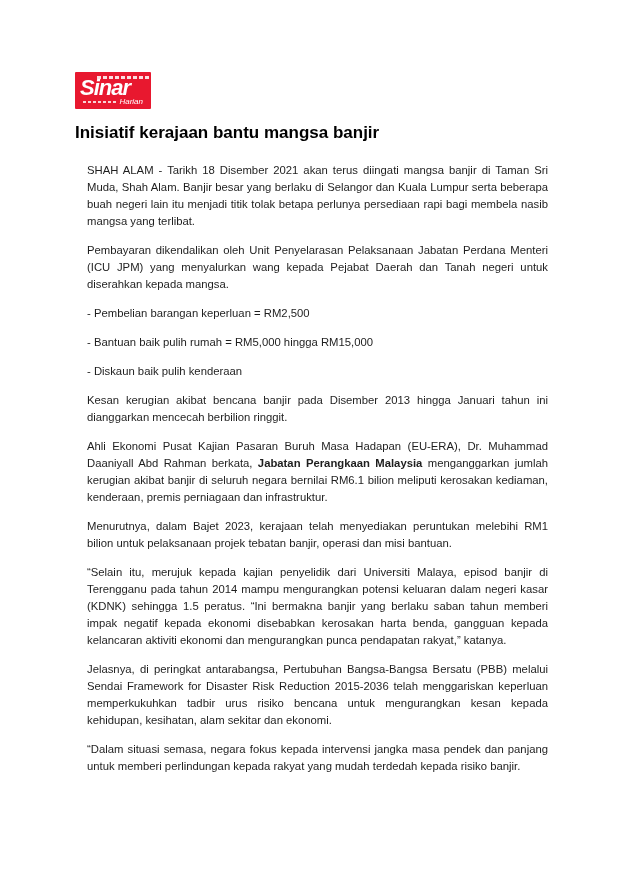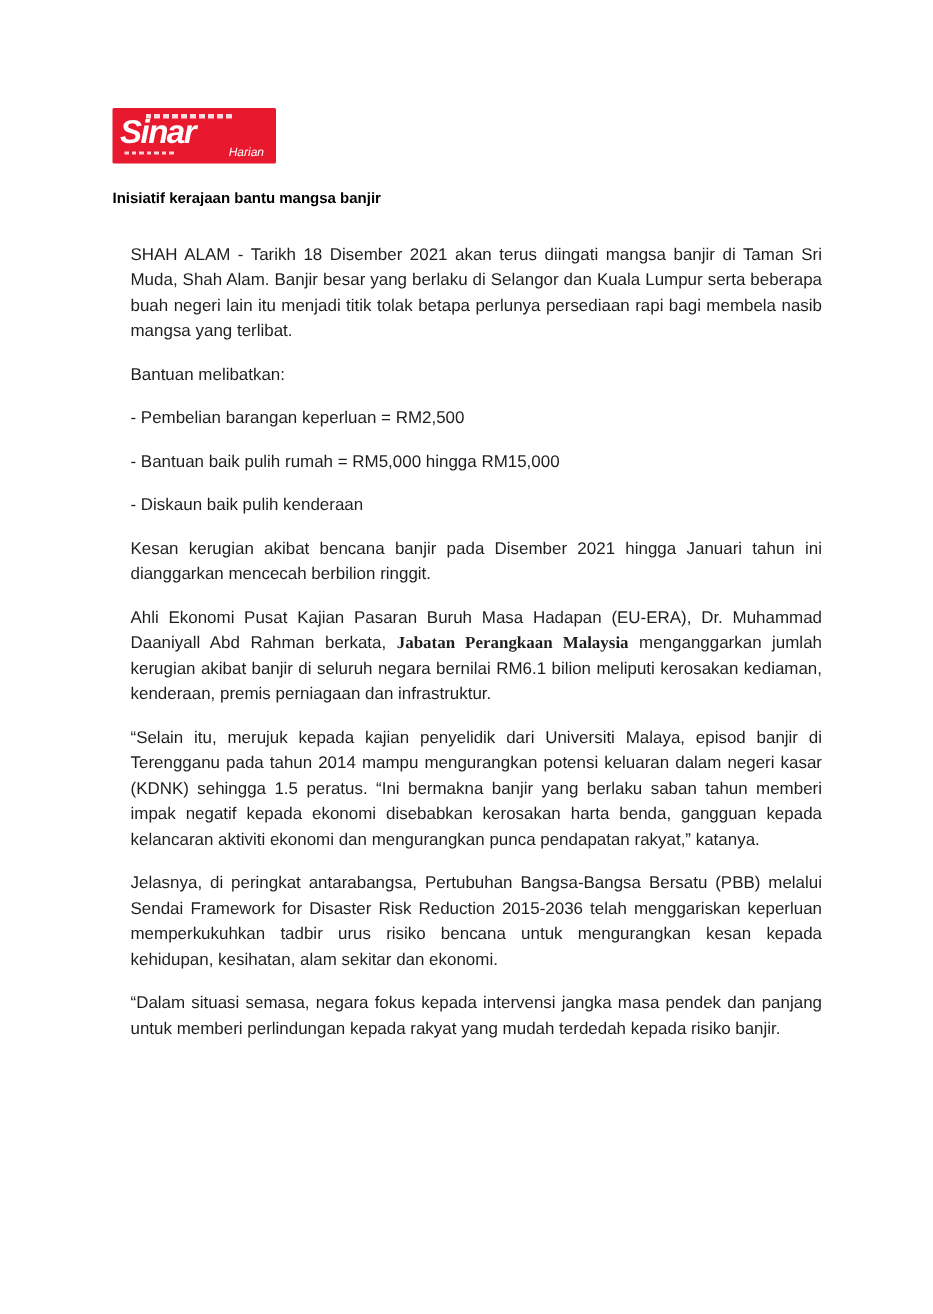--- a/index.html
+++ b/index.html
@@ -16,21 +16,21 @@
   }
   .page {
     position: absolute;
     top: 72px;
     left: 75px;
     width: 473px;
   }
   
   .logo {
     position: relative;
-    width: 109px;
+    width: 76px;
     height: 37px;
     background: #e8182f;
     border-radius: 1px;
     overflow: hidden;
     margin-bottom: 17px;
   }
   .logo-topline {
     position: absolute;
     top: 4px;
     left: 22px;
@@ -69,62 +69,62 @@
     position: absolute;
     bottom: 3px;
     right: 8px;
     color: #ffffff;
     font-size: 8px;
     font-weight: 400;
     font-style: italic;
   }
   
   .article-title {
-    font-size: 10px;
+    font-size: 17px;
     font-weight: 700;
     color: #000000;
     margin: 0 0 22px 0;
     line-height: 14px;
   }
   .article p {
     font-size: 11.3px;
     line-height: 17px;
     color: #1e1e1e;
     margin: 0 0 12px 12px;
     text-align: justify;
   }
   .article p.single-line {
     text-align: left;
   }
   .article b {
     font-weight: 700;
-    font-family: Liberation Serif, serif;
   }
 </style>
 </head>
 <body>
 
 <div class="page">
 
   <div class="logo">
     <div class="logo-topline"></div>
     <div class="logo-main">Sinar</div>
     <div class="logo-bottomline"></div>
     <div class="logo-sub">Harian</div>
   </div>
 
   <div class="article">
     <h1 class="article-title">Inisiatif kerajaan bantu mangsa banjir</h1>
 
     <p>SHAH ALAM - Tarikh 18 Disember 2021 akan terus diingati mangsa banjir di Taman Sri Muda, Shah Alam. Banjir besar yang berlaku di Selangor dan Kuala Lumpur serta beberapa buah negeri lain itu menjadi titik tolak betapa perlunya persediaan rapi bagi membela nasib mangsa yang terlibat.</p>
-    <p class="single-line">Bantuan melibatkan:</p>
+    <p>Pembayaran dikendalikan oleh Unit Penyelarasan Pelaksanaan Jabatan Perdana Menteri (ICU JPM) yang menyalurkan wang kepada Pejabat Daerah dan Tanah negeri untuk diserahkan kepada mangsa.</p>
     <p class="single-line">- Pembelian barangan keperluan = RM2,500</p>
     <p class="single-line">- Bantuan baik pulih rumah = RM5,000 hingga RM15,000</p>
     <p class="single-line">- Diskaun baik pulih kenderaan</p>
-    <p>Kesan kerugian akibat bencana banjir pada Disember 2021 hingga Januari tahun ini dianggarkan mencecah berbilion ringgit.</p>
+    <p>Kesan kerugian akibat bencana banjir pada Disember 2013 hingga Januari tahun ini dianggarkan mencecah berbilion ringgit.</p>
     <p><span>Ahli Ekonomi Pusat Kajian Pasaran Buruh Masa Hadapan (EU-ERA), Dr. Muhammad Daaniyall Abd Rahman berkata, </span><b>Jabatan Perangkaan Malaysia</b><span> menganggarkan jumlah kerugian akibat banjir di seluruh negara bernilai RM6.1 bilion meliputi kerosakan kediaman, kenderaan, premis perniagaan dan infrastruktur.</span></p>
+    <p>Menurutnya, dalam Bajet 2023, kerajaan telah menyediakan peruntukan melebihi RM1 bilion untuk pelaksanaan projek tebatan banjir, operasi dan misi bantuan.</p>
     <p>“Selain itu, merujuk kepada kajian penyelidik dari Universiti Malaya, episod banjir di Terengganu pada tahun 2014 mampu mengurangkan potensi keluaran dalam negeri kasar (KDNK) sehingga 1.5 peratus. “Ini bermakna banjir yang berlaku saban tahun memberi impak negatif kepada ekonomi disebabkan kerosakan harta benda, gangguan kepada kelancaran aktiviti ekonomi dan mengurangkan punca pendapatan rakyat,” katanya.</p>
     <p>Jelasnya, di peringkat antarabangsa, Pertubuhan Bangsa-Bangsa Bersatu (PBB) melalui Sendai Framework for Disaster Risk Reduction 2015-2036 telah menggariskan keperluan memperkukuhkan tadbir urus risiko bencana untuk mengurangkan kesan kepada kehidupan, kesihatan, alam sekitar dan ekonomi.</p>
     <p>“Dalam situasi semasa, negara fokus kepada intervensi jangka masa pendek dan panjang untuk memberi perlindungan kepada rakyat yang mudah terdedah kepada risiko banjir.</p>
 
   </div>
 
 </div>
 
 </body></html>

